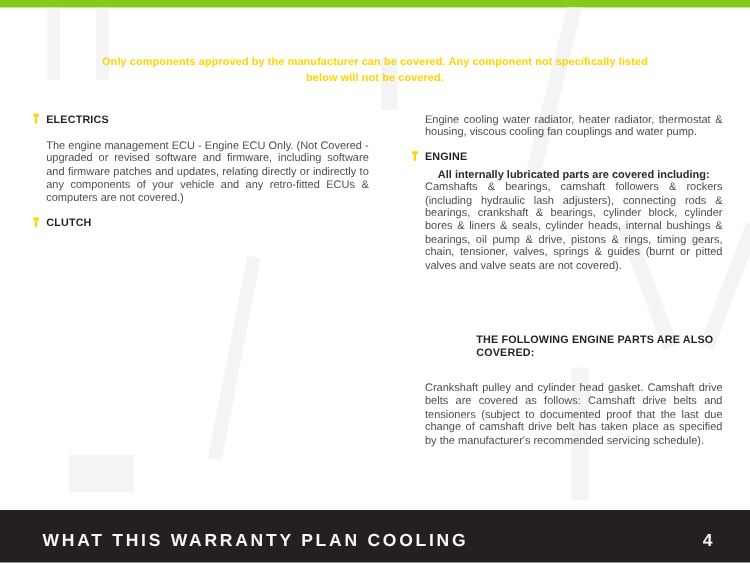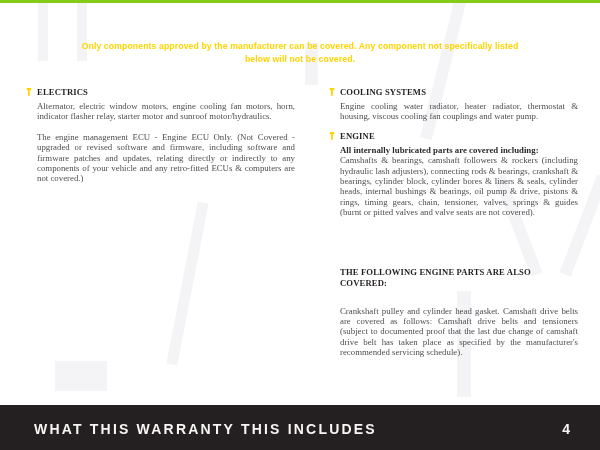--- a/index.html
+++ b/index.html
@@ -1,65 +1,65 @@
 <!DOCTYPE html>
 <html><head>
 <meta charset="utf-8">
 <style>
   * { margin:0; padding:0; box-sizing:border-box; }
   html,body { width:600px; height:450px; }
   body { font-family:"Liberation Sans", sans-serif; background:#ffffff; }
 
   .page {
     position:relative; width:600px; height:450px; background:#ffffff;
-    border-top:3px solid #84cc16; overflow:hidden;
+    border-top:6px solid #84cc16; overflow:hidden;
   }
 
   
   .wm { position:absolute; background:#f4f4f6; z-index:0; }
   .wm-bar1 { left:38px;  top:0;     width:10px; height:58px; }
   .wm-bar2 { left:77px;  top:0;     width:10px; height:58px; }
   .wm-bar3 { left:305px; top:40px;  width:13px; height:42px; }
   .wm-diag1{ left:438px; top:-12px; width:12px; height:150px; transform:rotate(14deg); }
   .wm-diag2{ left:182px; top:198px; width:11px; height:165px; transform:rotate(11deg); }
   .wm-v1   { left:512px; top:170px; width:12px; height:105px; transform:rotate(-21deg); }
   .wm-v2   { left:578px; top:170px; width:12px; height:105px; transform:rotate(21deg); }
   .wm-bar4 { left:457px; top:288px; width:14px; height:106px; }
   .wm-sq   { left:55px;  top:358px; width:52px; height:30px; }
 
   .notice {
     position:absolute; left:78px; top:37px; width:444px; z-index:2;
     text-align:center; color:#ffd400; font-weight:bold;
     font-size:8.7px; line-height:1.5; letter-spacing:0.1px;
   }
 
-  .col { position:absolute; top:84px; z-index:2;font-family:Liberation Serif, serif; }
+  .col { position:absolute; top:84px; z-index:2; }
   .col-left  { left:37px;  width:258px; }
   .col-right { left:340px; width:238px; }
 
   .section { margin-bottom:9px; }
   .col-left .section { margin-bottom:10px; }
 
   .section h3 {
     position:relative; font-size:8.6px; font-weight:bold; color:#231f20;
     letter-spacing:0.15px; line-height:11px; margin-bottom:3px;
   }
   .bullet { position:absolute; left:-11px; top:1px; width:6px; height:9px; }
   .bullet svg { display:block; }
 
   .section p, .also p {
     font-size:8.8px; line-height:10.4px; color:#4d4e50;
     text-align:justify;
   }
-  .section p.intro { font-weight:bold; color:#2b2b2d; text-align:left; }
+  .section p.intro { font-weight:bold; color:#2b2b2d; text-align:center; }
 
   .also { margin-top:49px; }
   .also h4 {
     font-size:8.6px; font-weight:bold; color:#231f20;
-    letter-spacing:0.15px; line-height:11px; margin-bottom:17px;
+    letter-spacing:0.15px; line-height:11px; margin-bottom:17px;margin-left:41px;
   }
 
   .footer {
     position:absolute; left:0; top:402px; width:600px; height:48px; z-index:3;
     background:#241f20; color:#f7f6f4;
     display:flex; align-items:center; justify-content:space-between;
     padding:0 30px 0 34px;
   }
   .footer .f-title { font-size:14px; font-weight:bold; letter-spacing:2.2px; }
   .footer .f-page  { font-size:14px; font-weight:bold; }
@@ -85,49 +85,48 @@
 
     <div class="section">
       <h3>
         <span class="bullet">
           <svg viewBox="0 0 10 16" width="6" height="9">
               <path fill="#ffd400" d="M1 1 a4 4 0 0 1 8 0 v3.2 H6.4 v8.3 a1.6 1.6 0 0 1 -3.2 0 V4.2 H1 z"></path>
             </svg>
         </span>
         <span>ELECTRICS</span>
       </h3>
-      <p>Alternator, electric window motors, engine cooling fan motors, horn, indicator flasher relay, starter motor and sunroof motor/hydraulics.</p>
     </div>
 
     <div class="section">
       <p>The engine management ECU - Engine ECU Only. (Not Covered - upgraded or revised software and firmware, including software and firmware patches and updates, relating directly or indirectly to any components of your vehicle and any retro-fitted ECUs &amp; computers are not covered.)</p>
     </div>
 
     <div class="section">
     </div>
 
     <div class="section">
     </div>
 
     <div class="section">
+      <h3>
+        <span class="bullet">
+          <svg viewBox="0 0 10 16" width="6" height="9">
+              <path fill="#ffd400" d="M1 1 a4 4 0 0 1 8 0 v3.2 H6.4 v8.3 a1.6 1.6 0 0 1 -3.2 0 V4.2 H1 z"></path>
+            </svg>
+        </span>
+        <span>CLUTCH</span>
+      </h3>
     </div>
 
   </div>
 
   <div class="col col-right">
 
     <div class="section">
-      <h3>
-        <span class="bullet">
-          <svg viewBox="0 0 10 16" width="6" height="9">
-              <path fill="#ffd400" d="M1 1 a4 4 0 0 1 8 0 v3.2 H6.4 v8.3 a1.6 1.6 0 0 1 -3.2 0 V4.2 H1 z"></path>
-            </svg>
-        </span>
-        <span>COOLING SYSTEMS</span>
-      </h3>
       <p>Engine cooling water radiator, heater radiator, thermostat &amp; housing, viscous cooling fan couplings and water pump.</p>
     </div>
 
     <div class="section">
       <h3>
         <span class="bullet">
           <svg viewBox="0 0 10 16" width="6" height="9">
               <path fill="#ffd400" d="M1 1 a4 4 0 0 1 8 0 v3.2 H6.4 v8.3 a1.6 1.6 0 0 1 -3.2 0 V4.2 H1 z"></path>
             </svg>
         </span>
@@ -138,17 +137,17 @@
     </div>
 
     <div class="also">
       <h4>THE FOLLOWING ENGINE PARTS ARE ALSO COVERED:</h4>
       <p>Crankshaft pulley and cylinder head gasket. Camshaft drive belts are covered as follows: Camshaft drive belts and tensioners (subject to documented proof that the last due change of camshaft drive belt has taken place as specified by the manufacturer's recommended servicing schedule).</p>
     </div>
 
   </div>
 
   <div class="footer">
-    <span class="f-title">WHAT THIS WARRANTY THIS INCLUDES</span>
+    <span class="f-title">WHAT THIS WARRANTY PLAN COOLING</span>
     <span class="f-page">4</span>
   </div>
 
 </div>
 
 </body></html>

